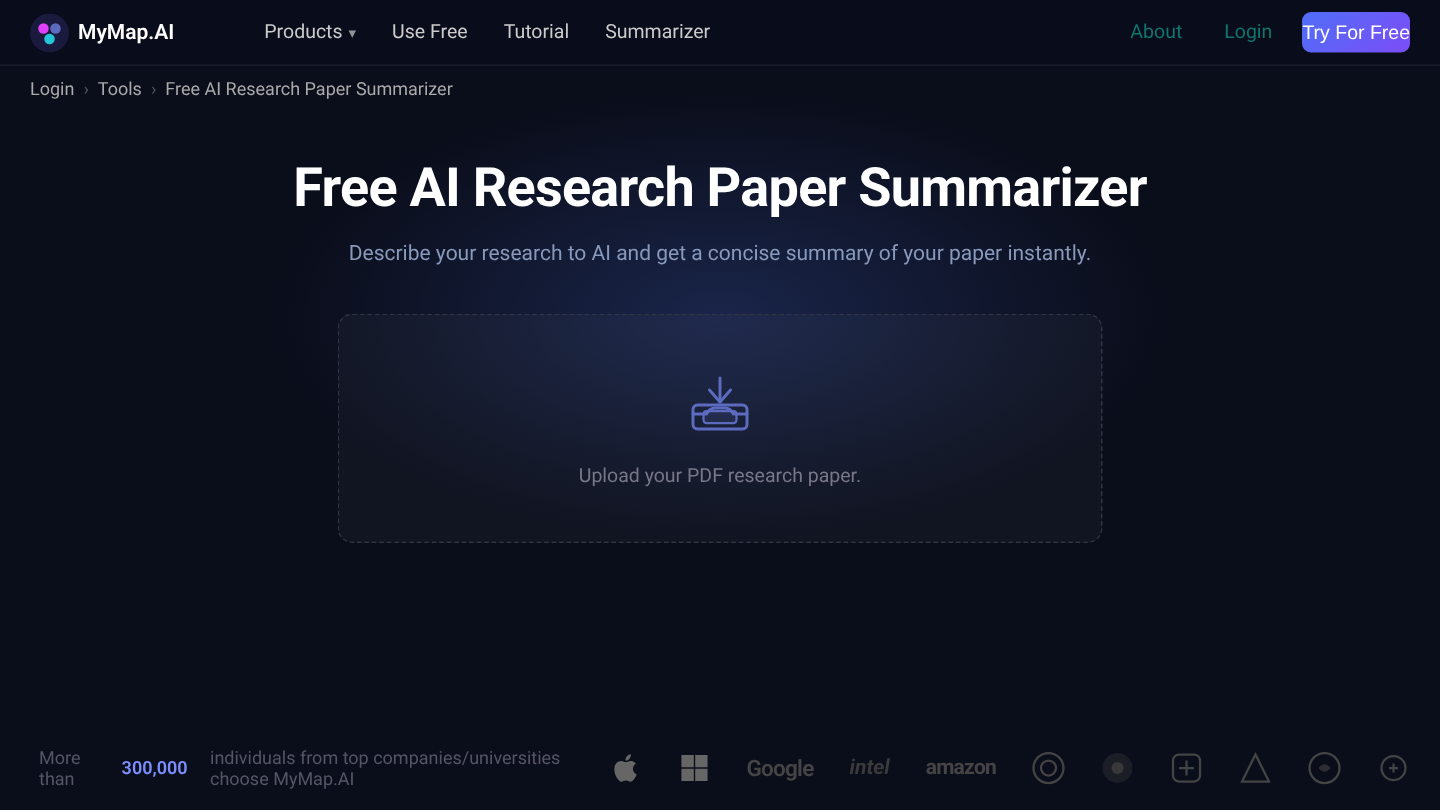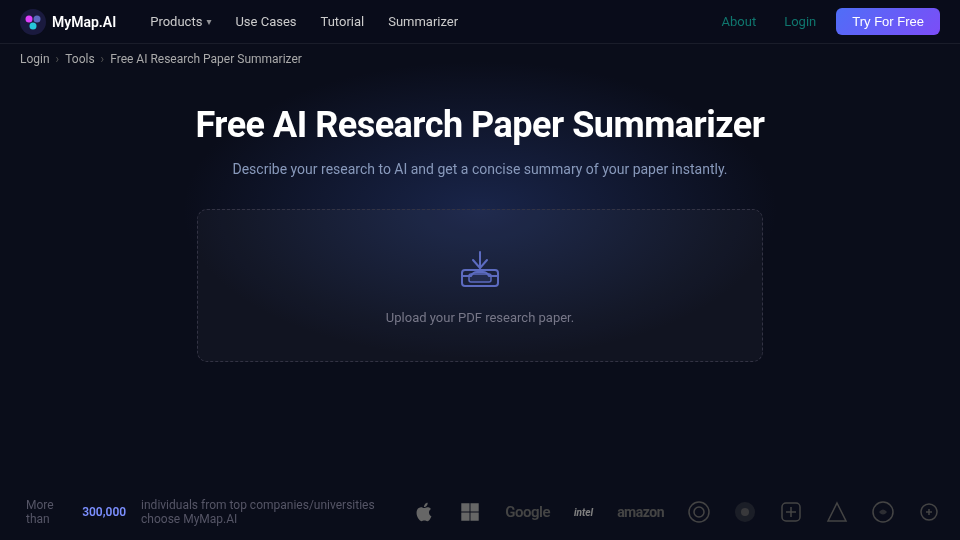--- a/index.html
+++ b/index.html
@@ -31,20 +31,21 @@
     
     nav {
       position: relative;
       z-index: 10;
       display: flex;
       align-items: center;
       padding: 0 20px;
       height: 44px;
       border-bottom: 1px solid rgba(255,255,255,0.07);
       background: rgba(10,13,26,0.95);
+      gap: 26px;
     }
 
     .nav-logo {
       display: flex;
       align-items: center;
       gap: 6px;
       margin-right: 24px;
       cursor: pointer;
     }
 
@@ -94,21 +95,21 @@
       color: #0f766e;
       cursor: pointer;
       padding: 4px 8px;
       border-radius: 4px;
     }
 
     .btn-try-free {
       background: linear-gradient(135deg, #4f6ef7, #7c4df7);
       color: #fff;
       border: none;
-      padding: 6px 16px;
+      padding: 6px 0;
       border-radius: 6px;
       font-size: 13px;
       font-weight: 500;
       cursor: pointer;
     }
 
     
     .breadcrumb {
       position: relative;
       z-index: 5;
@@ -146,21 +147,21 @@
 
     .page-subtitle {
       font-size: 14px;
       color: #8899bb;
       text-align: right;
       margin-bottom: 32px;
     }
 
     
     .upload-box {
-      width: 566px;
+      width: 510px;
       border: 1px dashed #334;
       border-radius: 10px;
       background: rgba(255,255,255,0.03);
       display: flex;
       flex-direction: column;
       align-items: center;
       justify-content: center;
       padding: 36px 20px;
       cursor: pointer;
       transition: border-color 0.2s;
@@ -240,21 +241,21 @@
     </svg>
     <span class="logo-text">MyMap.AI</span>
   </div>
 
   <div class="nav-links">
     <div class="nav-link">
       <span>Products</span>
       <span class="chevron-down">▾</span>
     </div>
     <div class="nav-link">
-      <span>Use Cases</span>
+      <span>Use Free</span>
     </div>
     <div class="nav-link">
       <span>Tutorial</span>
     </div>
     <div class="nav-link">
       <span>Summarizer</span>
     </div>
   </div>
 
   <div class="nav-right">
@@ -317,21 +318,21 @@
 
     <div class="partner-logo" style="font-size:15px; font-weight:600; letter-spacing:-0.5px; color:#888;">
       <span style="color:#888;">G</span>
         <span style="color:#888;">o</span>
         <span style="color:#888;">o</span>
         <span style="color:#888;">g</span>
         <span style="color:#888;">l</span>
         <span style="color:#888;">e</span>
     </div>
 
-    <div class="partner-logo" style="font-size:10px; font-style:italic; font-weight:700; color:#ffffff;">intel</div>
+    <div class="partner-logo" style="font-size:14px; font-style:italic; font-weight:700; color:#737373;">intel</div>
 
     <div class="partner-logo" style="font-size:14px; font-weight:700; color:#888; letter-spacing:-0.5px;">amazon</div>
 
     <div class="partner-logo">
       <svg height="22" width="22" viewBox="0 0 22 22">
           <circle cx="11" cy="11" r="10" fill="none" stroke="#888" stroke-width="1.5"></circle>
           <circle cx="11" cy="11" r="5" fill="none" stroke="#888" stroke-width="1.5"></circle>
         </svg>
     </div>
     <div class="partner-logo">

